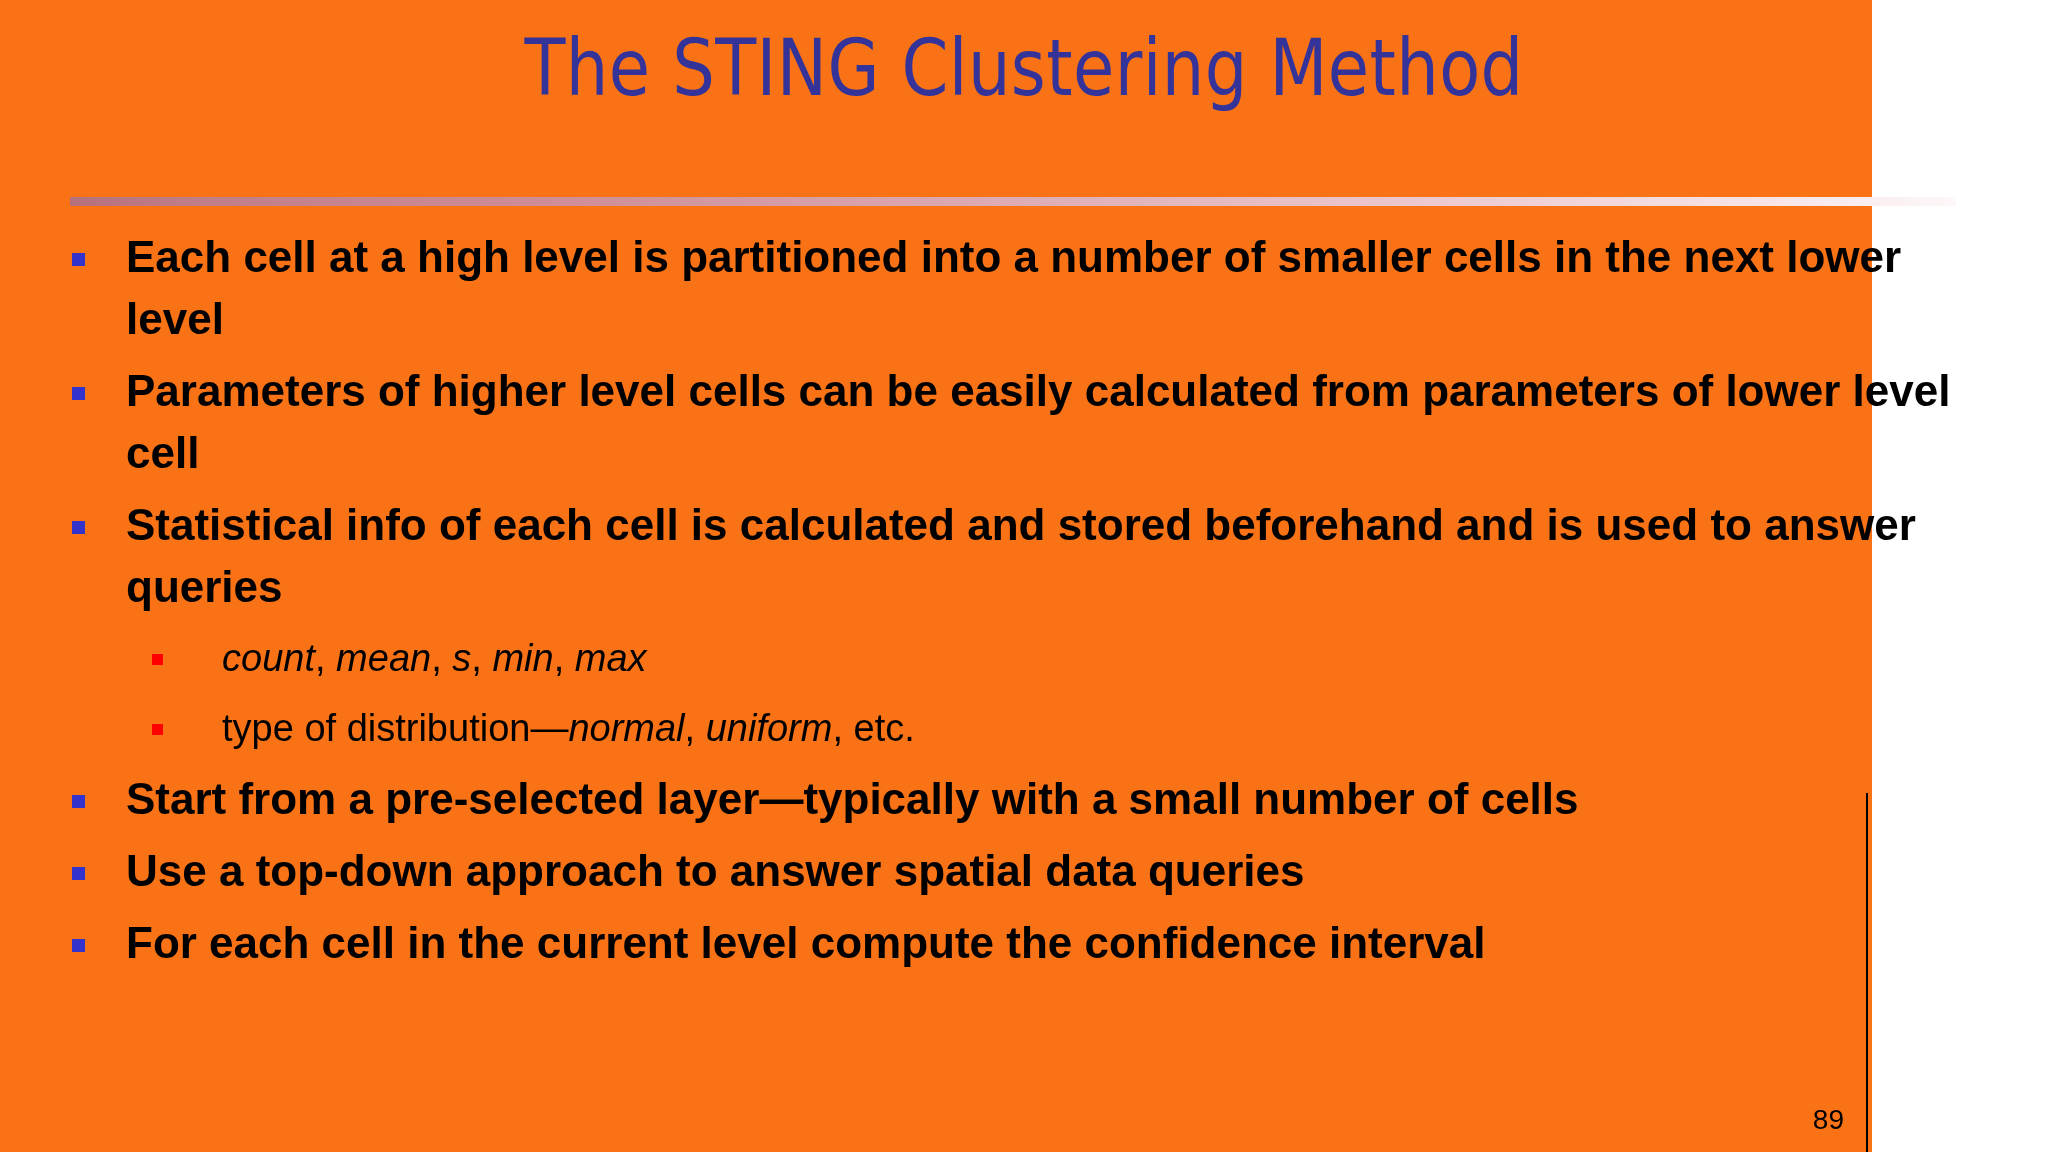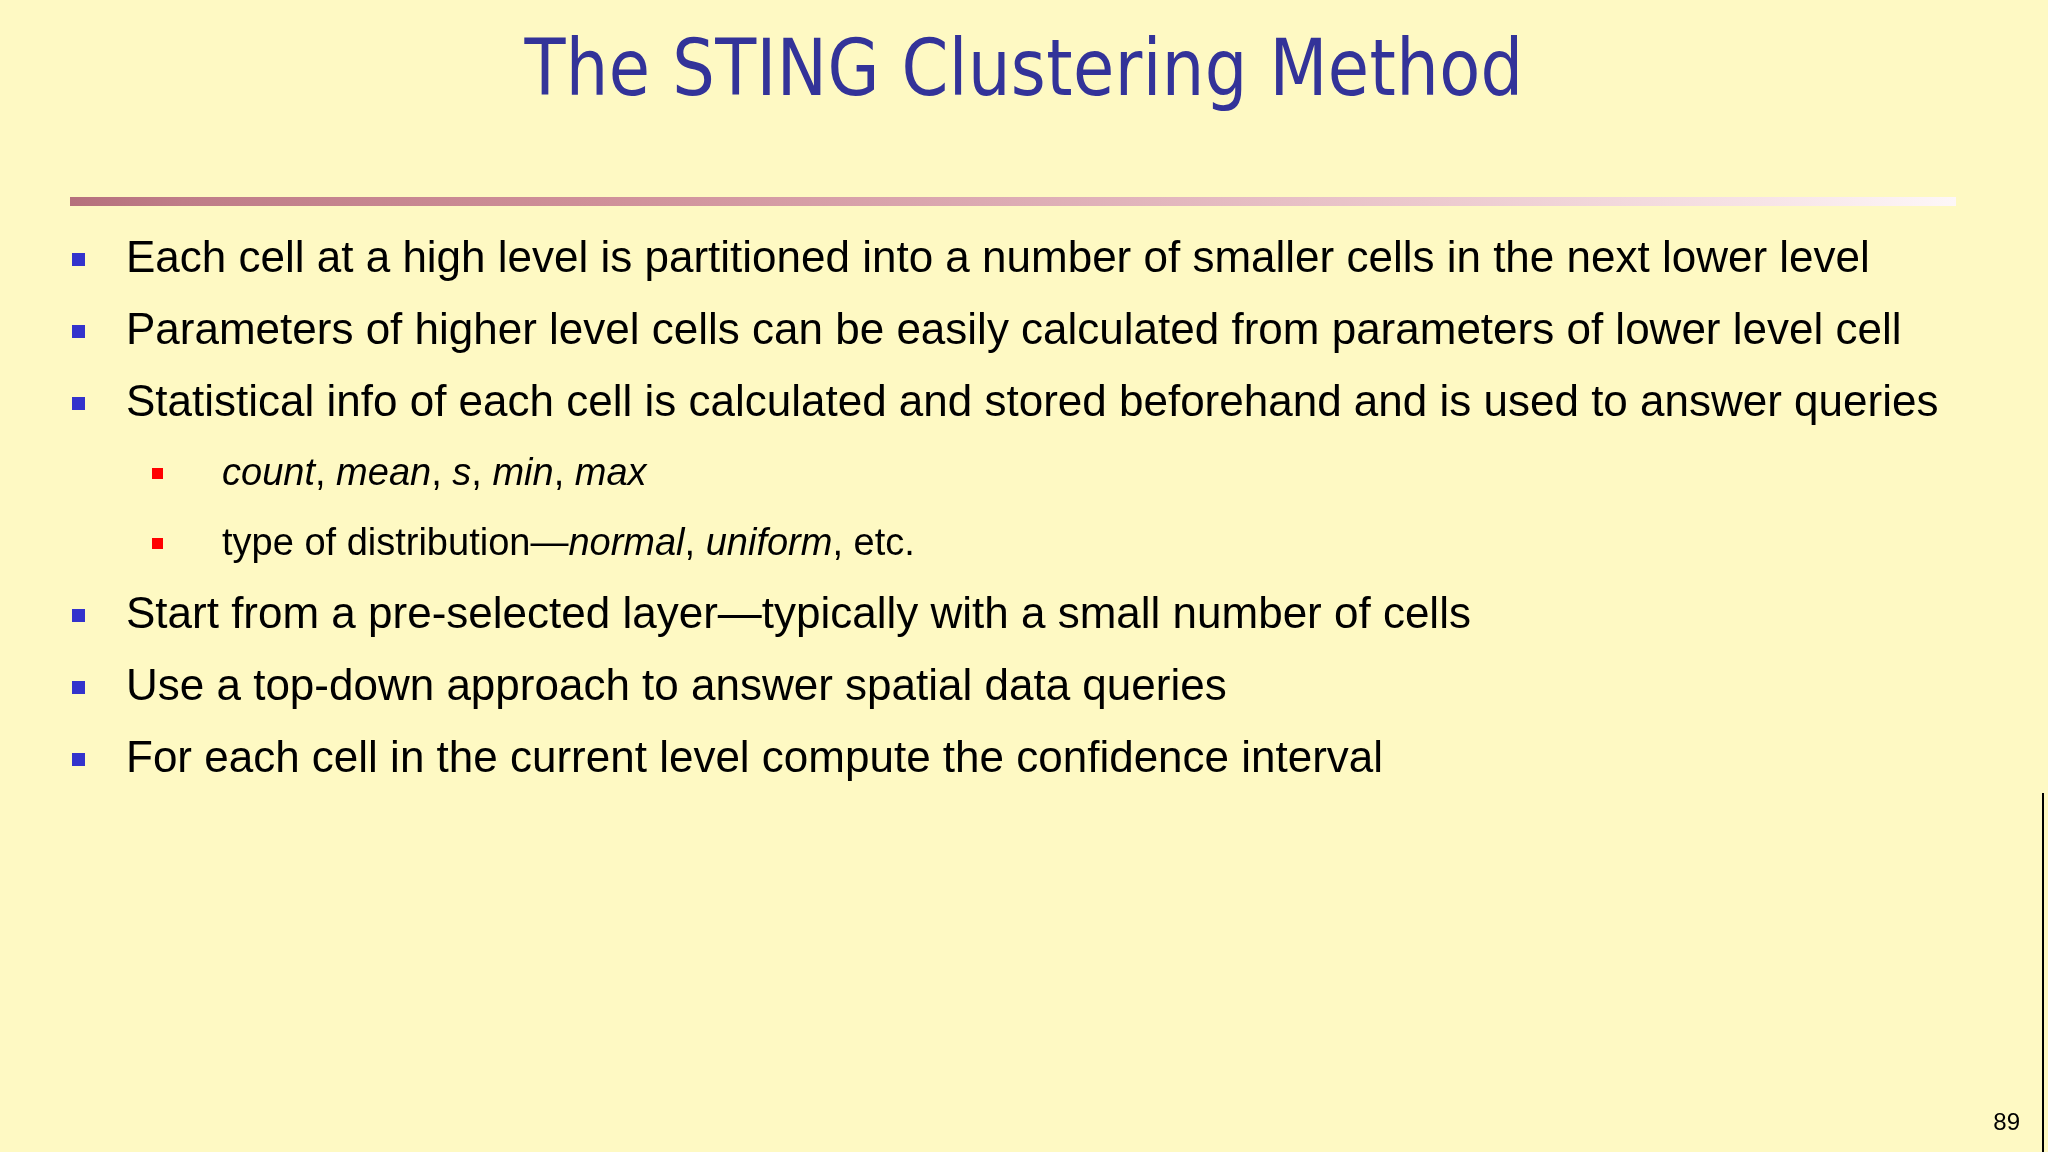--- a/index.html
+++ b/index.html
@@ -11,23 +11,23 @@
   body {
     width: 2048px;
     height: 1152px;
     overflow: hidden;
     font-family: "Liberation Sans", sans-serif;
     -webkit-font-smoothing: antialiased;
   }
 
   .slide {
     position: relative;
-    width: 2048px;
+    width: 1872px;
     height: 1152px;
-    background: #fef9c3;
+    background: #f97316;
   }
 
   
   .slide-title {
     position: absolute;
     left: 0;
     top: 26px;
     width: 2048px;
     text-align: center;
     color: #333399;
@@ -78,20 +78,21 @@
     padding-left: 64px;
     margin-bottom: 10px;
   }
   .lvl1 .btext {
     font-family: "Liberation Sans", sans-serif;
     font-size: 44px;
     line-height: 62px;
     color: #000000;
     display: block;
     max-width: 1878px;
+    font-weight: bold;
   }
   .lvl1 .marker {
     position: absolute;
     left: 10px;
     top: 27px;
     width: 13px;
     height: 13px;
     background: #3333cc;
   }
 
@@ -128,21 +129,21 @@
     top: 793px;
     width: 2px;
     height: 359px;
     background: #000000;
   }
   .page-number {
     position: absolute;
     right: 28px;
     bottom: 18px;
     font-family: "Liberation Sans", sans-serif;
-    font-size: 24px;
+    font-size: 28px;
     color: #000000;
     line-height: 1;
   }
 </style>
 </head>
 <body>
 
 <div class="slide">
 
   <div class="slide-title">The STING Clustering Method</div>

